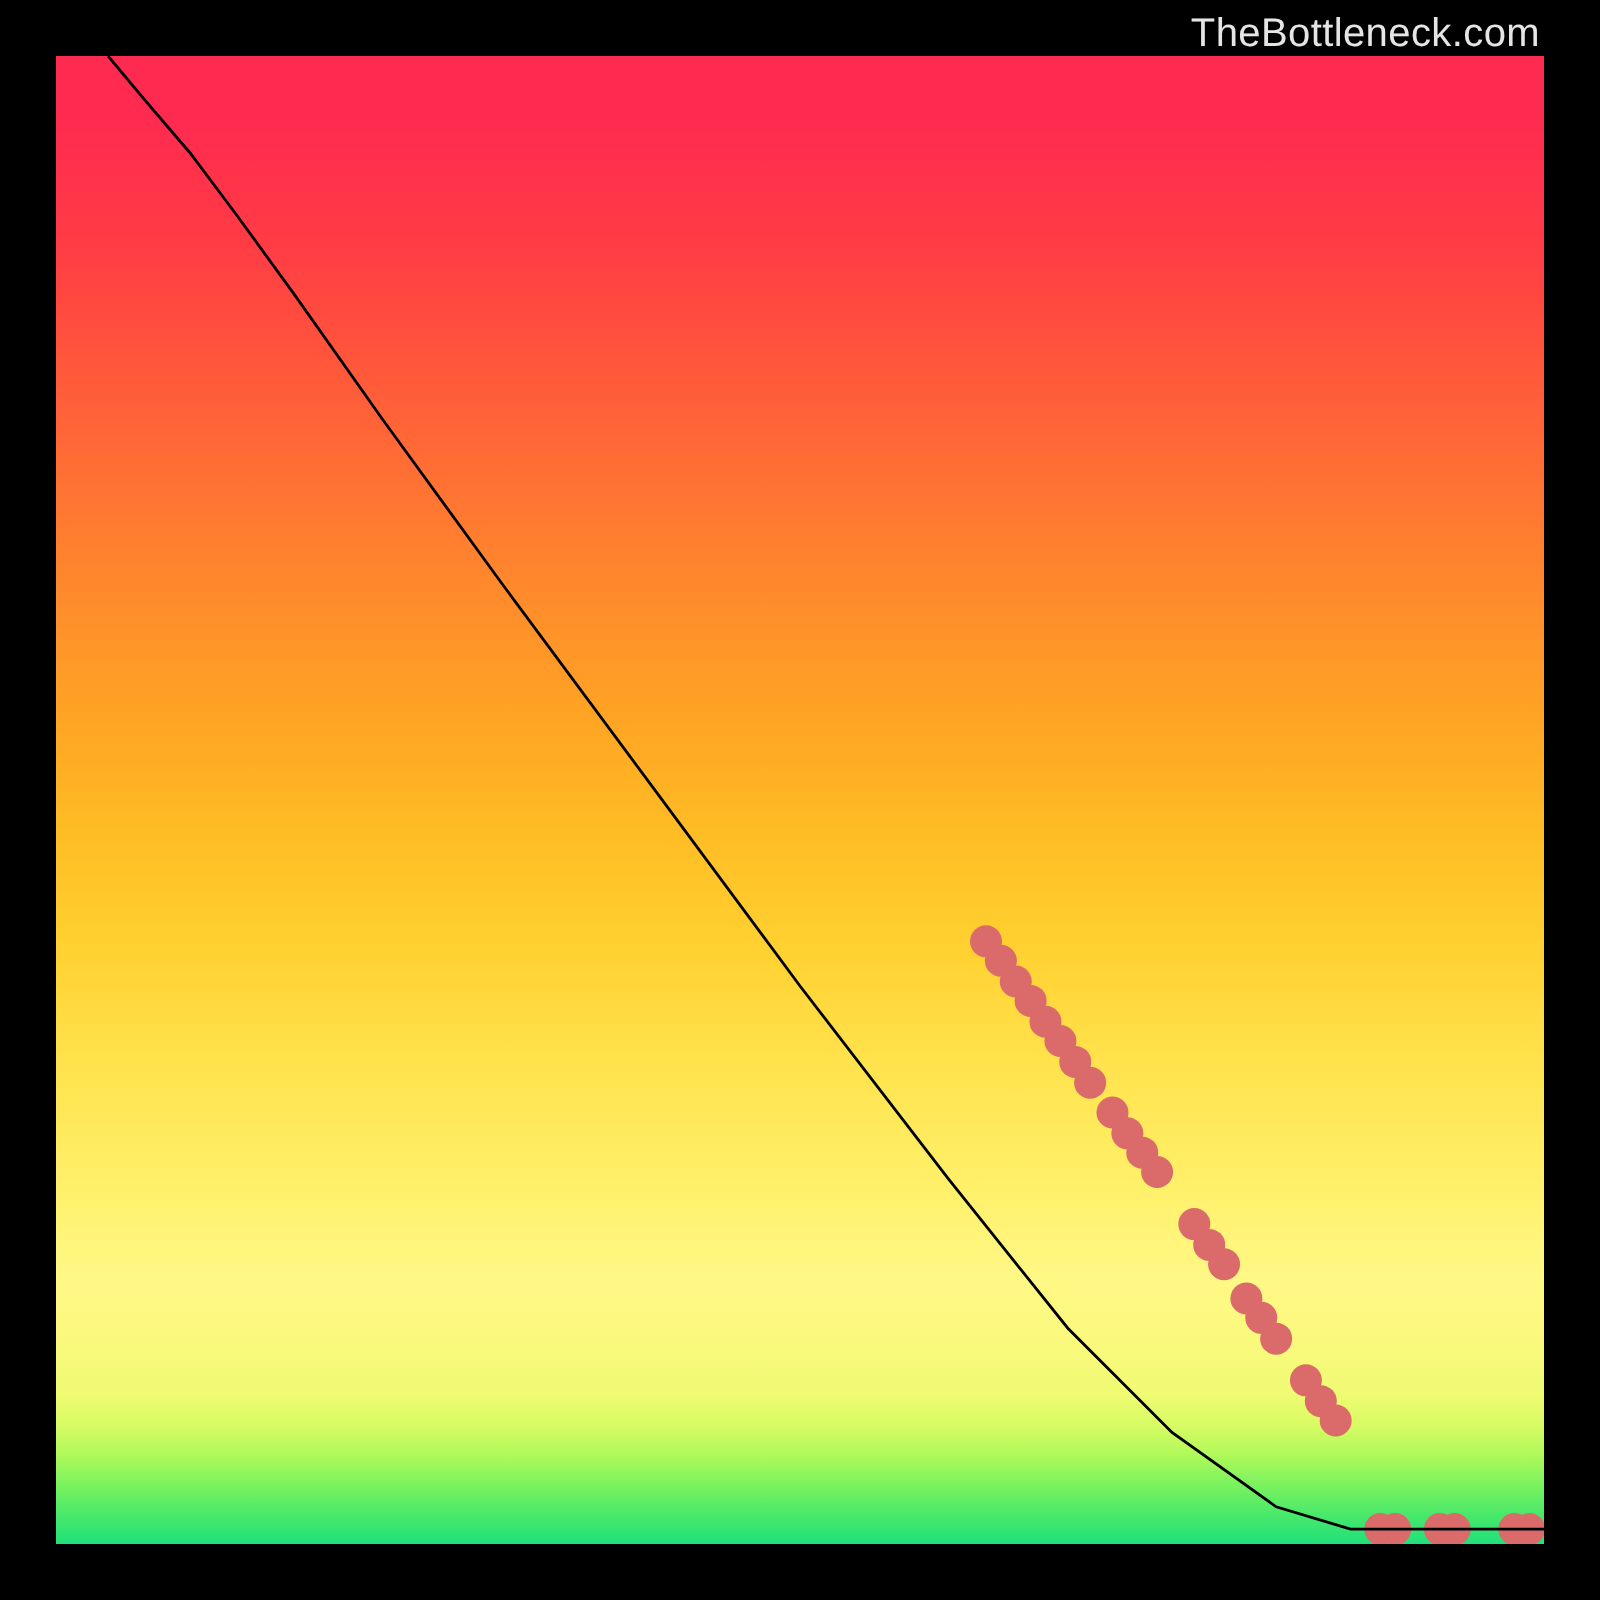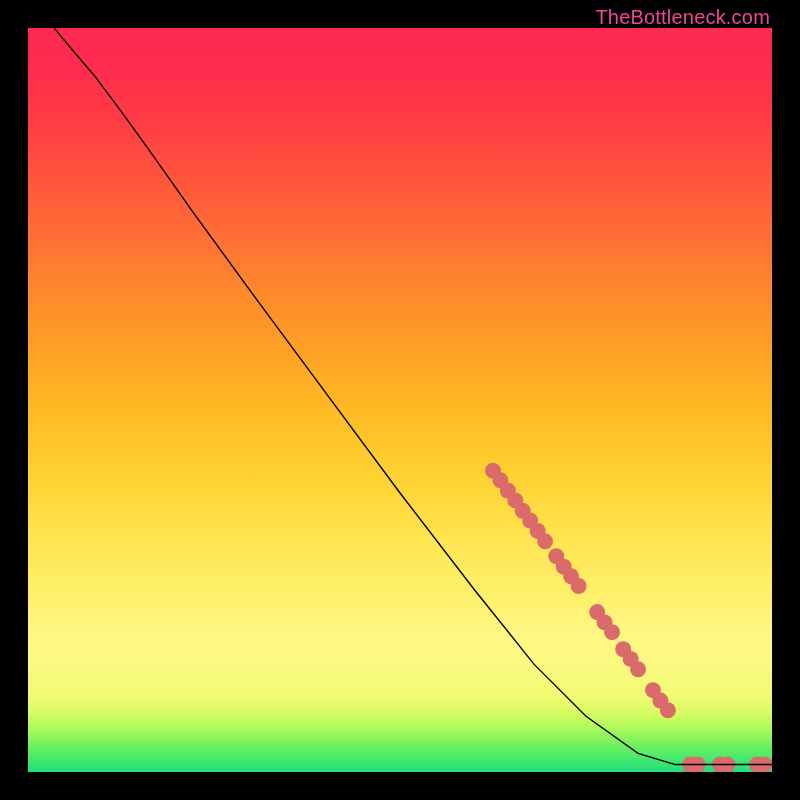--- a/index.html
+++ b/index.html
@@ -22,21 +22,21 @@
     left: 28px;
     top: 28px;
     width: 744px;
     height: 744px;
     overflow: hidden;
   }
   .watermark {
     position: absolute;
     top: 6px;
     right: 30px;
-    color: #ec4899;
+    color: #e5e5e5;
     font-size: 20px;
     font-weight: 400;
     letter-spacing: 0.2px;
     user-select: none;
   }
   svg { display: block; }
 </style>
 </head>
 <body>
 

